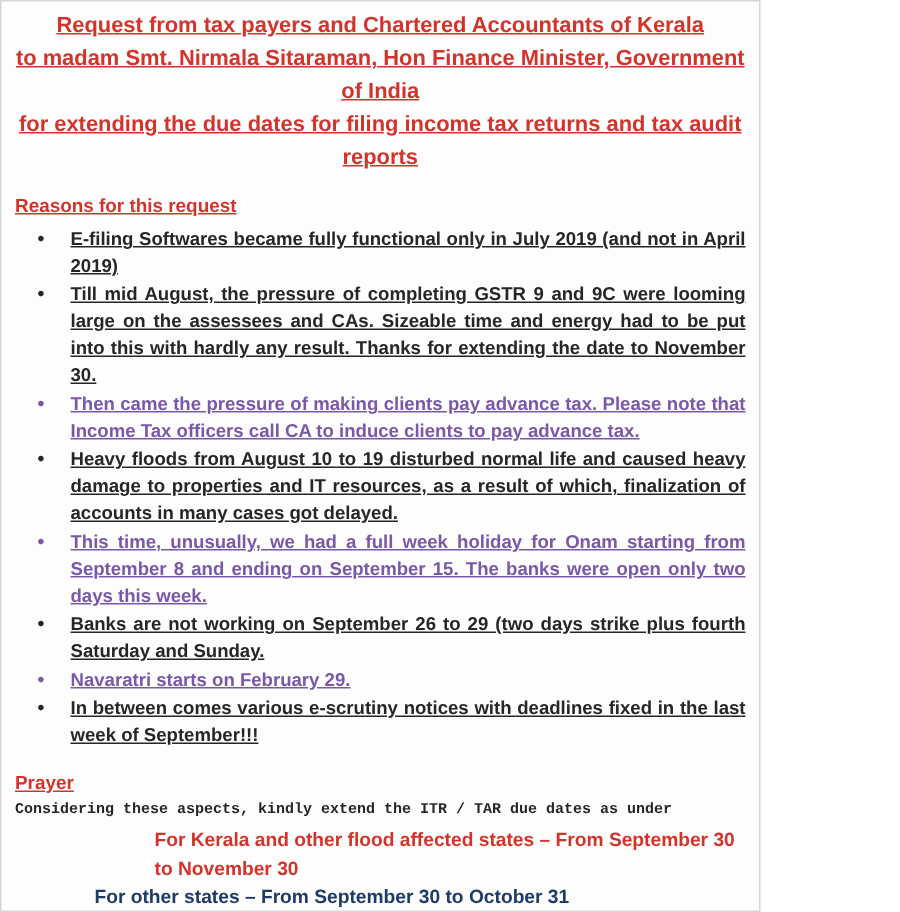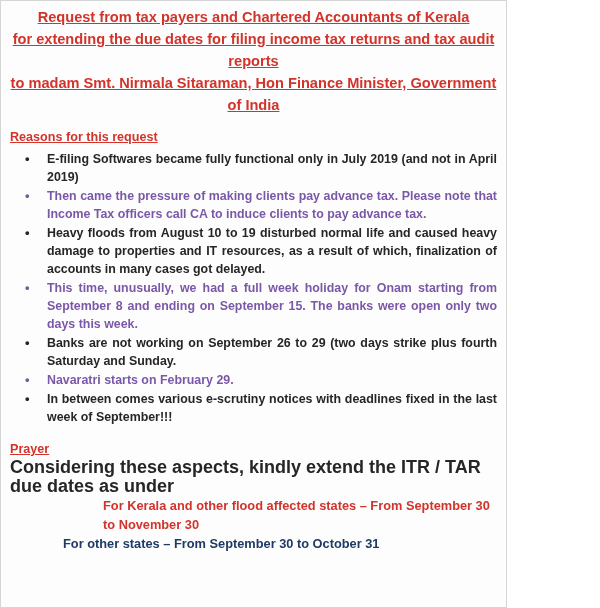--- a/index.html
+++ b/index.html
@@ -42,20 +42,21 @@
     margin: 4px 0 0 0;
     padding: 0 0 0 37px;
     list-style: none;
   }
   ul.reasons-list li {
     position: relative;
     font-size: 12.4px;
     line-height: 18px;
     text-align: justify;
     margin: 0 0 1px 0;
+    text-decoration: underline;
   }
   ul.reasons-list li::before {
     content: "\2022";
     position: absolute;
     left: -22px;
     top: 0;
     font-size: 13px;
   }
   .c-black  { color: var(--black); }
   .c-purple { color: var(--purple); }
@@ -67,46 +68,48 @@
   
   .prayer-block { margin-top: 14px; }
   .prayer-heading {
     color: var(--red);
     font-size: 12.6px;
     line-height: 18px;
     text-decoration: underline;
   }
   .prayer-intro {
     color: var(--black);
-    font-size: 18px;
+    font-size: 10px;
     line-height: 19px;
+    font-family: Liberation Mono, monospace;
   }
   .prayer-request {
     margin-left: 53px;
     font-size: 12.8px;
     line-height: 19px;
   }
   .c-red  { color: var(--red); padding-left: 40px; }
   .c-navy { color: var(--navy); }
 </style>
 </head>
 <body>
 
 <div class="page">
 
   <div class="title-block">
     <div class="title-line">Request from tax payers and Chartered Accountants of Kerala</div>
+    <div class="title-line">to madam Smt. Nirmala Sitaraman, Hon Finance Minister, Government of India</div>
     <div class="title-line">for extending the due dates for filing income tax returns and tax audit reports</div>
-    <div class="title-line">to madam Smt. Nirmala Sitaraman, Hon Finance Minister, Government of India</div>
   </div>
 
   <div class="section-heading">Reasons for this request</div>
 
   <ul class="reasons-list">
     <li class="c-black">E-filing Softwares became fully functional only in July 2019 (and not in April 2019)</li>
+    <li class="c-black">Till mid August, the pressure of completing GSTR 9 and 9C were looming large on the assessees and CAs. Sizeable time and energy had to be put into this with hardly any result. Thanks for extending the date to November 30.</li>
     <li class="c-purple">Then came the pressure of making clients pay advance tax. Please note that Income Tax officers call CA to induce clients to pay advance tax.</li>
     <li class="c-black">Heavy floods from August 10 to 19 disturbed normal life and caused heavy damage to properties and IT resources, as a result of which, finalization of accounts in many cases got delayed.</li>
     <li class="c-purple">This time, unusually, we had a full week holiday for Onam starting from September 8 and ending on September 15. The banks were open only two days this week.</li>
     <li class="c-black">Banks are not working on September 26 to 29 (two days strike plus fourth Saturday and Sunday.</li>
     <li class="c-purple">Navaratri starts on February 29.</li>
     <li class="c-black">In between comes various e-scrutiny notices with deadlines fixed in the last week of September!!!</li>
   </ul>
 
   <div class="prayer-block">
     <div class="prayer-heading">Prayer</div>

